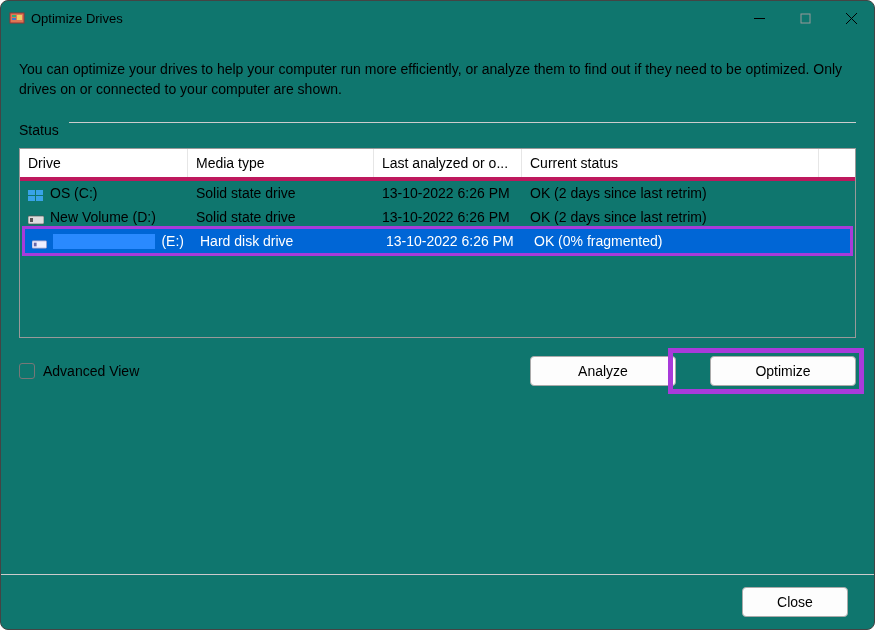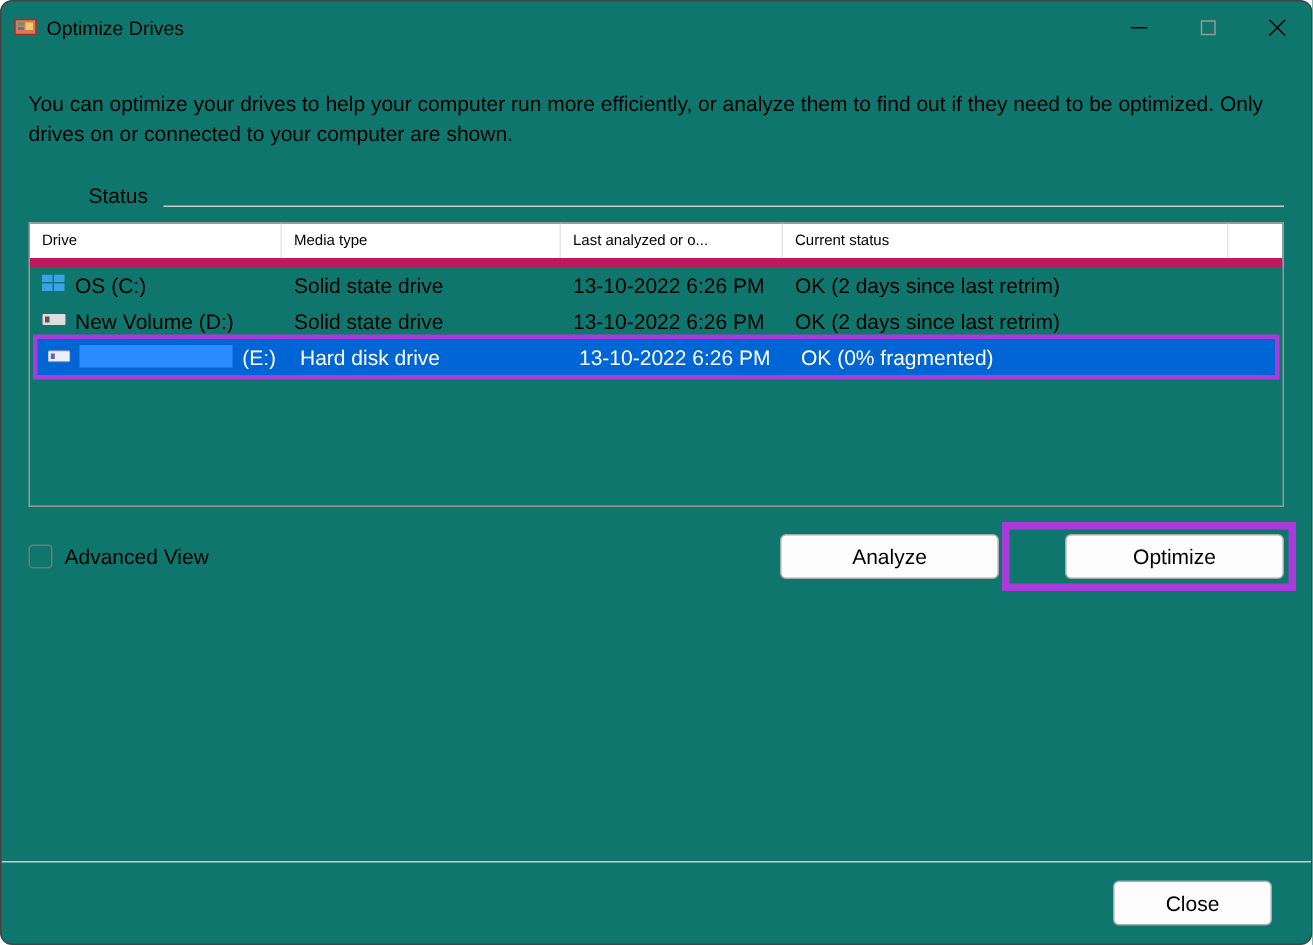--- a/index.html
+++ b/index.html
@@ -54,40 +54,39 @@
       display: flex;
       flex-direction: column;
     }
     .intro {
       line-height: 1.45;
       margin: 12px 0 22px 0;
     }
     .section-label {
       font-size: 14px;
       display: flex;
-      align-items: flex-end;
+      align-items: flex-start;
       gap: 10px;
       margin-bottom: 10px;
-      margin-left: 40px;
     }
     .section-line-right {
       flex: 1;
       height: 1px;
       background: #ccc;
     }
     .grid-frame {
       border: 1px solid #999;
       height: 190px;
       overflow: hidden;
     }
     .grid-header {
       display: flex;
-      border-bottom: 6px solid #be185d;
+      border-bottom: 4px solid #be185d;
       background: #fff;
-      font-size: 10px;
+      font-size: 14px;
     }
     .gh-cell {
       padding: 6px 8px;
       border-right: 1px solid #e6e6e6;
       text-align: left;
       overflow: hidden;
       text-overflow: ellipsis;
       white-space: nowrap;
     }
     .c1 { width: 168px; }
@@ -100,21 +99,21 @@
       align-items: center;
       height: 24px;
       font-size: 14px;
     }
     .gr-cell {
       padding: 0 8px;
       overflow: hidden;
       text-overflow: ellipsis;
       white-space: nowrap;
       display: flex;
-      align-items: flex-start;
+      align-items: flex-end;
       gap: 6px;
     }
     .drive-icon {
       width: 16px;
       height: 12px;
       display: inline-block;
     }
     .row-selected-wrap {
       position: relative;
     }
@@ -156,21 +155,20 @@
       height: 30px;
       border: 1px solid #aaa;
       background: #fdfdfd;
       border-radius: 4px;
       cursor: pointer;
       font-size: 14px;
       font-family: inherit;
     }
     .btn-row {
       display: flex;
-      gap: 10px;
       margin-left: auto;
       align-items: flex-end;
     }
     .optimize-highlight {
       position: relative;
       padding-left: 34px;
     }
     .optimize-highlight::after {
       content: "";
       position: absolute;

